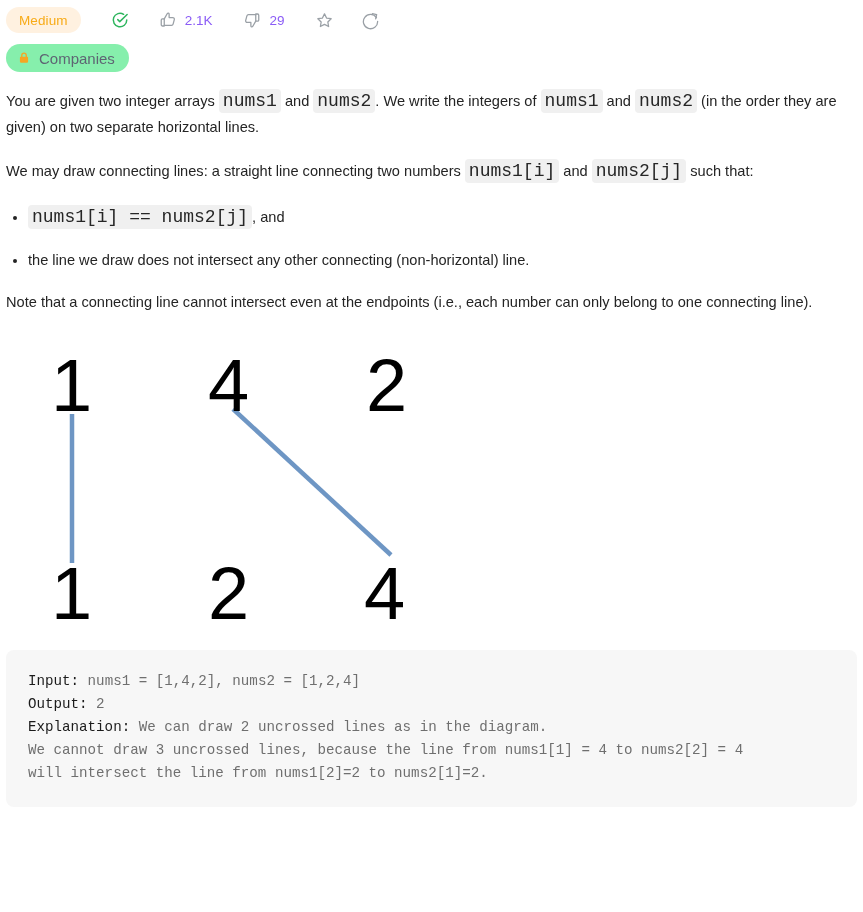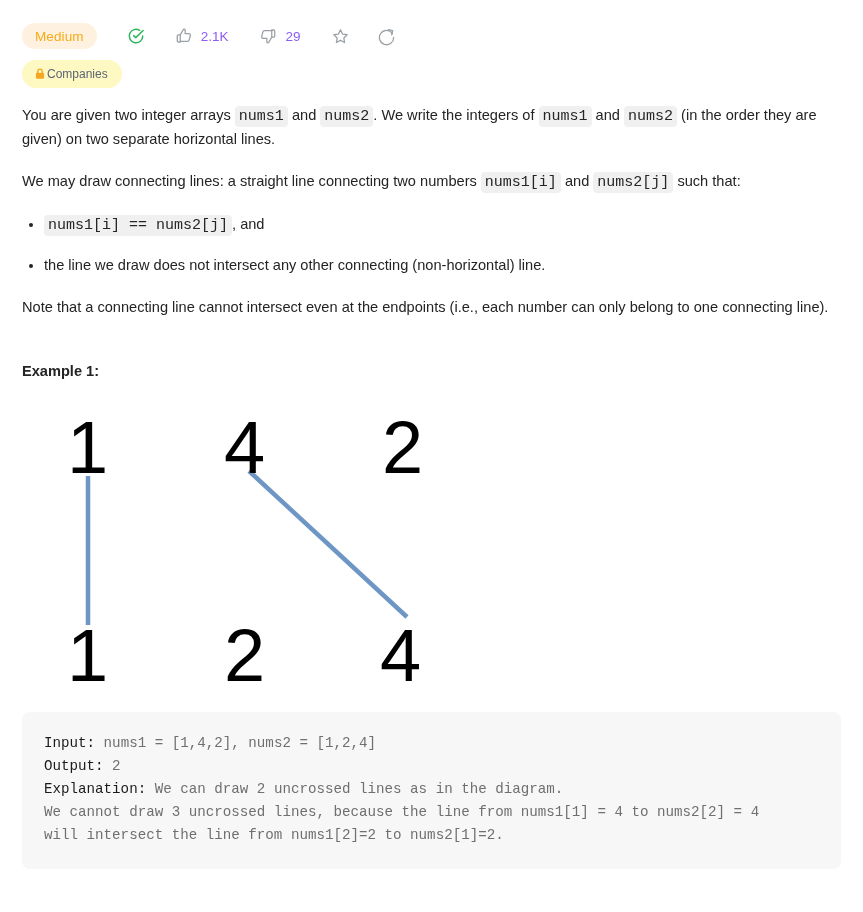--- a/index.html
+++ b/index.html
@@ -12,21 +12,21 @@
     height: 912px;
     font-family: "Liberation Sans", sans-serif;
     color: #262626;
     overflow: hidden;
   }
   .page {
     position: relative;
     width: 863px;
     height: 912px;
     box-sizing: border-box;
-    padding: 16px;
+    padding: 0;
   }
 
   
   .meta-row {
     display: flex;
     align-items: center;
     height: 40px;
     padding: 0 0 0 6px;
     gap: 0;
   }
@@ -57,26 +57,27 @@
   .meta-gap-5 { margin-left: 27px; }
   .icon-svg { display: block; }
 
   
   .tag-row {
     padding: 4px 0 0 6px;
   }
   .companies-pill {
     display: inline-flex;
     align-items: center;
+    gap: 8px;
     height: 28px;
     padding: 0 14px 0 11px;
     border-radius: 20px;
-    background: #fef9c3;
+    background: #86efac;
     color: #5e6573;
-    font-size: 12px;
+    font-size: 15px;
   }
 
   
   .content {
     padding: 16px 6px 0 6px;
     font-size: 14.6px;
     line-height: 1.55;
     color: #242424;
   }
   .content p {
@@ -86,21 +87,21 @@
     margin: 0 0 19px 0;
     padding-left: 22px;
     list-style: disc;
   }
   .content ul li {
     margin-bottom: 17px;
   }
   .content ul li:last-child { margin-bottom: 0; }
   code.inline {
     font-family: "Liberation Mono", monospace;
-    font-size: 15px;
+    font-size: 18px;
     background: #f0f0f0;
     border-radius: 4px;
     padding: 2px 4px;
     color: #262626;
     white-space: pre;
   }
   em.ital { font-style: italic; }
 
   .example-title {
     font-size: 14.6px;
@@ -204,21 +205,20 @@
 
     <ul>
       <li><code class="inline">nums1[i] == nums2[j]</code><span>, and</span></li>
       <li>the line we draw does not intersect any other connecting (non-horizontal) line.</li>
     </ul>
 
     <p>Note that a connecting line cannot intersect even at the endpoints (i.e., each number can only belong to one connecting line).</p>
 
   </div>
 
-  <div class="example-title">Example 1:</div>
 
   <div class="diagram-wrap">
     <svg class="diagram" width="440" height="290" viewBox="0 0 440 290">
 
       <line x1="66" y1="81" x2="66" y2="230" stroke="#6e96c4" stroke-width="4.5"></line>
       <line x1="227" y1="76" x2="385" y2="222" stroke="#6e96c4" stroke-width="4.5"></line>
 
       <text class="dnum" x="45" y="78">1</text>
       <text class="dnum" x="202" y="78">4</text>
       <text class="dnum" x="360" y="78">2</text>

